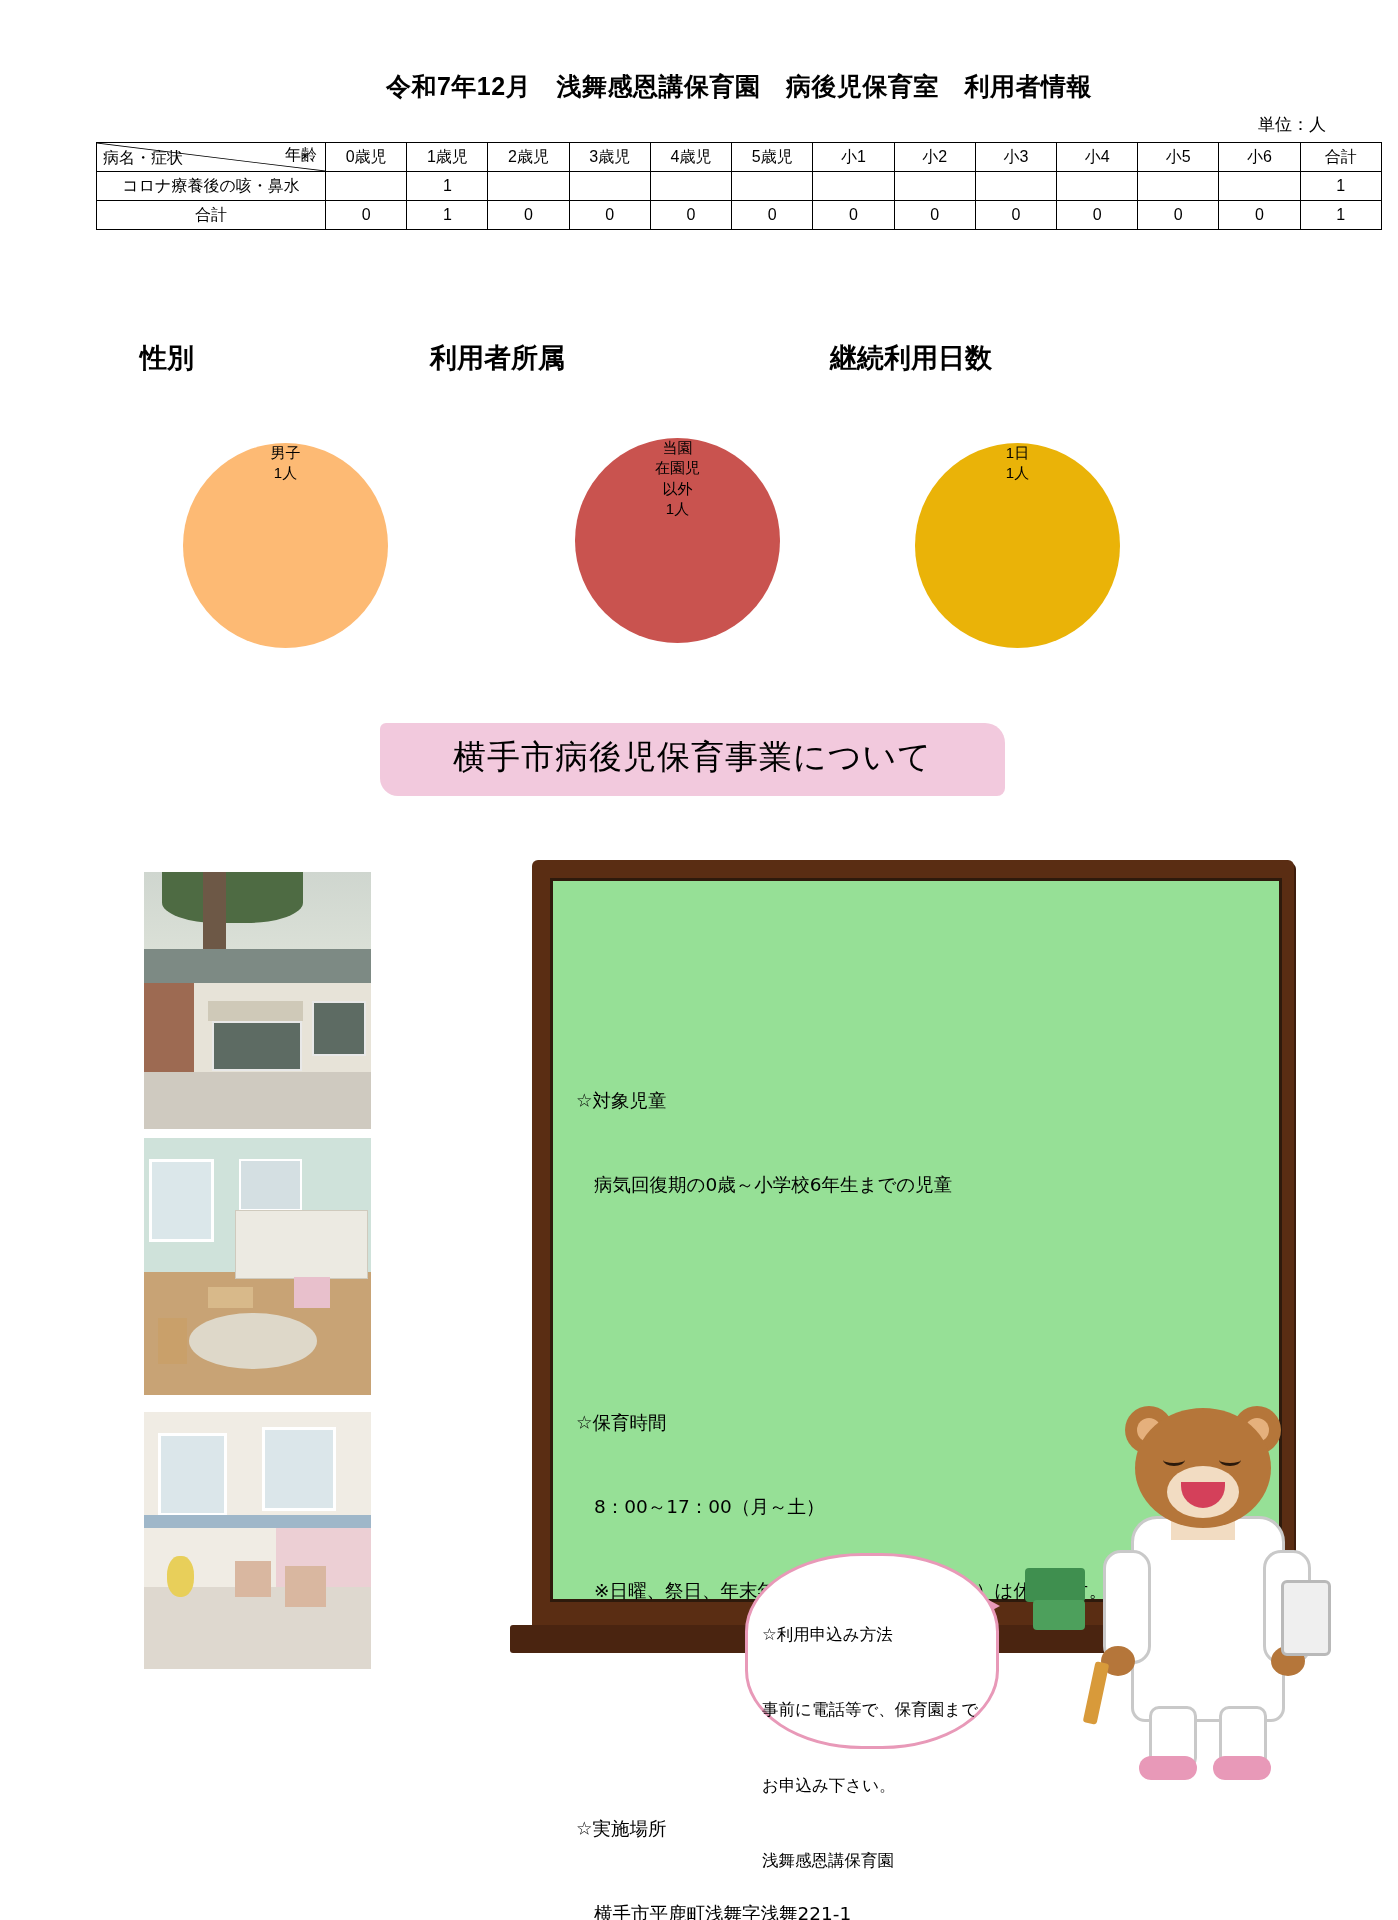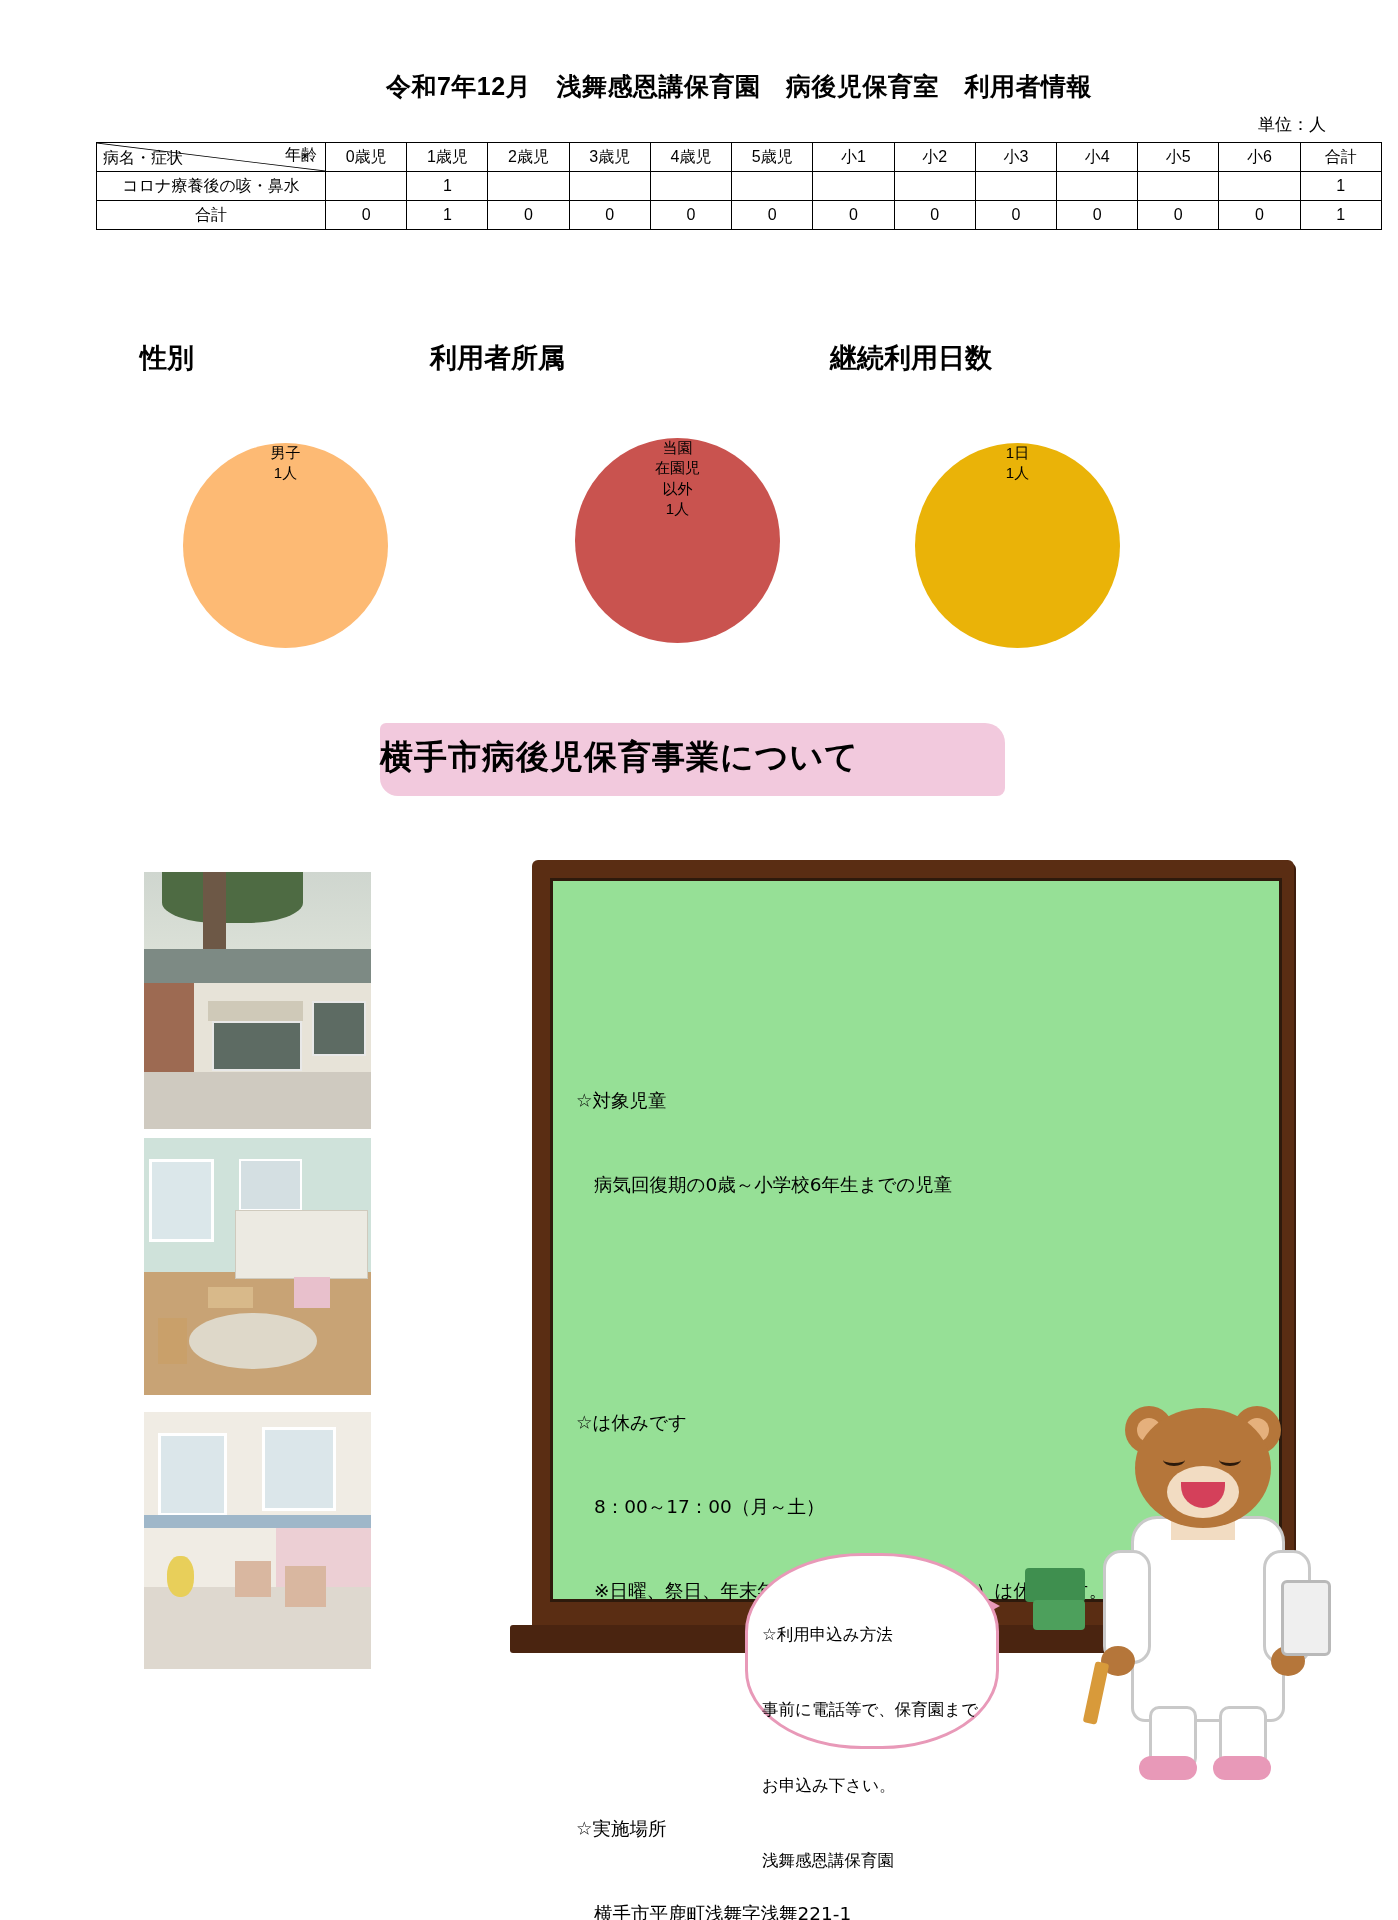--- a/index.html
+++ b/index.html
@@ -121,22 +121,23 @@
     width: 625px;
     height: 73px;
     background: #f2c9dd;
     border-radius: 6px 20px 8px 18px;
   }
   .banner-text {
     position: absolute;
     left: 340px;
     top: 735px;
     width: 625px;
+    text-align: center;
     font-size: 33px;
-    font-weight: bold;
+    font-weight: normal;
     font-family: "DejaVu Serif", serif;
     letter-spacing: 1px;
   }
 
   
   .photo {
     position: absolute;
     left: 104px;
     width: 227px;
     height: 257px;
@@ -418,21 +419,21 @@
   <div class="bb-ledge"></div>
 
   <div class="bb-text">
 
     <div class="bb-block">
       <div>☆対象児童</div>
       <div class="indent1">病気回復期の0歳～小学校6年生までの児童</div>
     </div>
 
     <div class="bb-block">
-      <div>☆は休みです</div>
+      <div>☆保育時間</div>
       <div class="indent1">8：00～17：00（月～土）</div>
       <div class="indent1">※日曜、祭日、年末年始（12月29日～1月3日）は休みです。</div>
     </div>
 
     <div class="bb-block">
       <div>☆実施場所</div>
       <div class="indent1">横手市平鹿町浅舞字浅舞221-1</div>
       
     </div>
 

